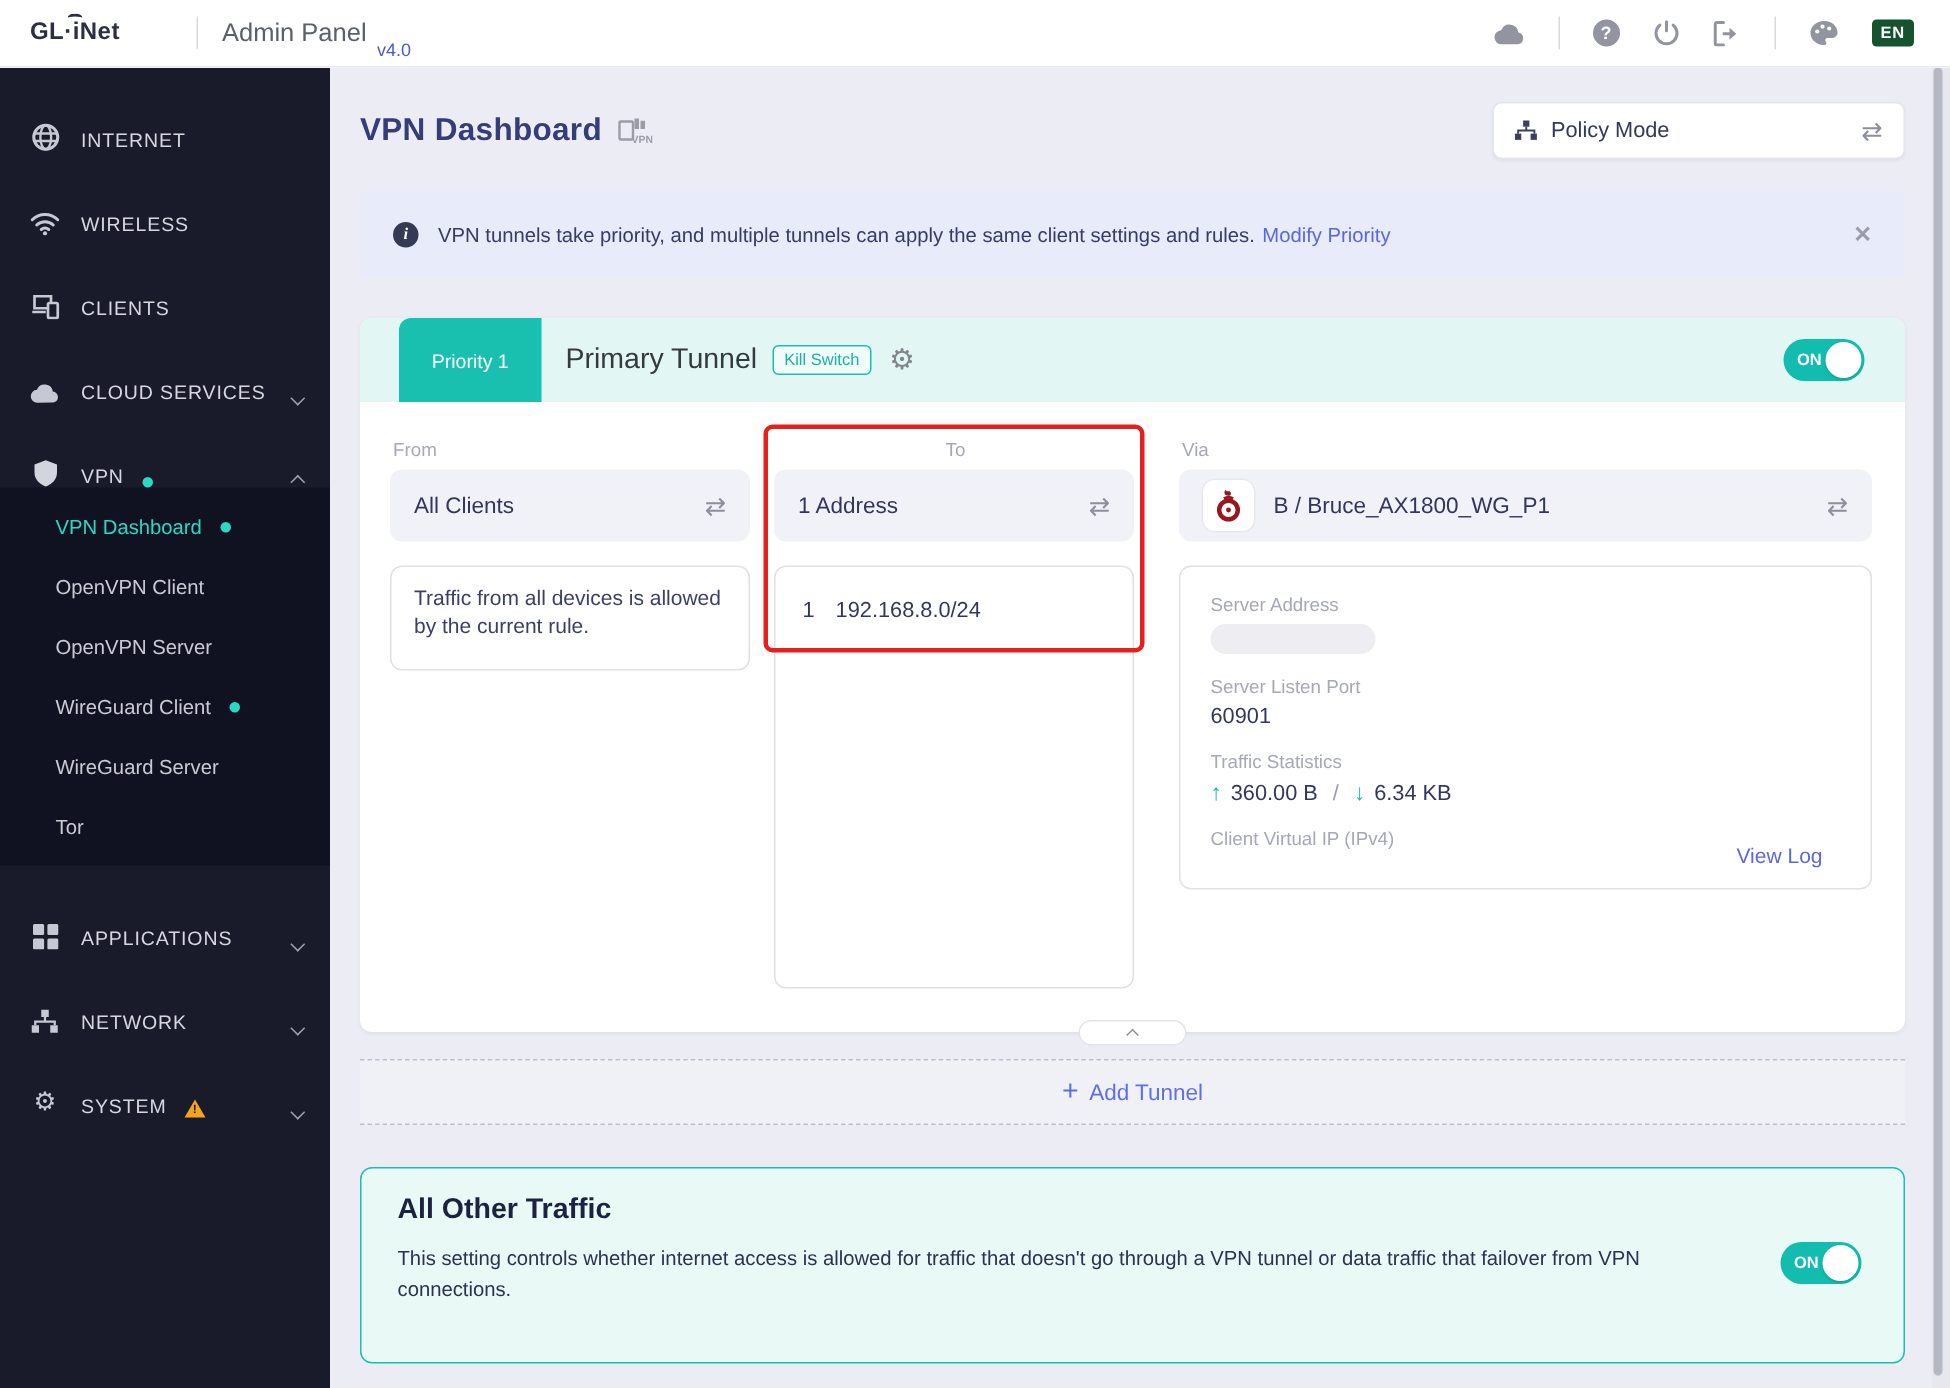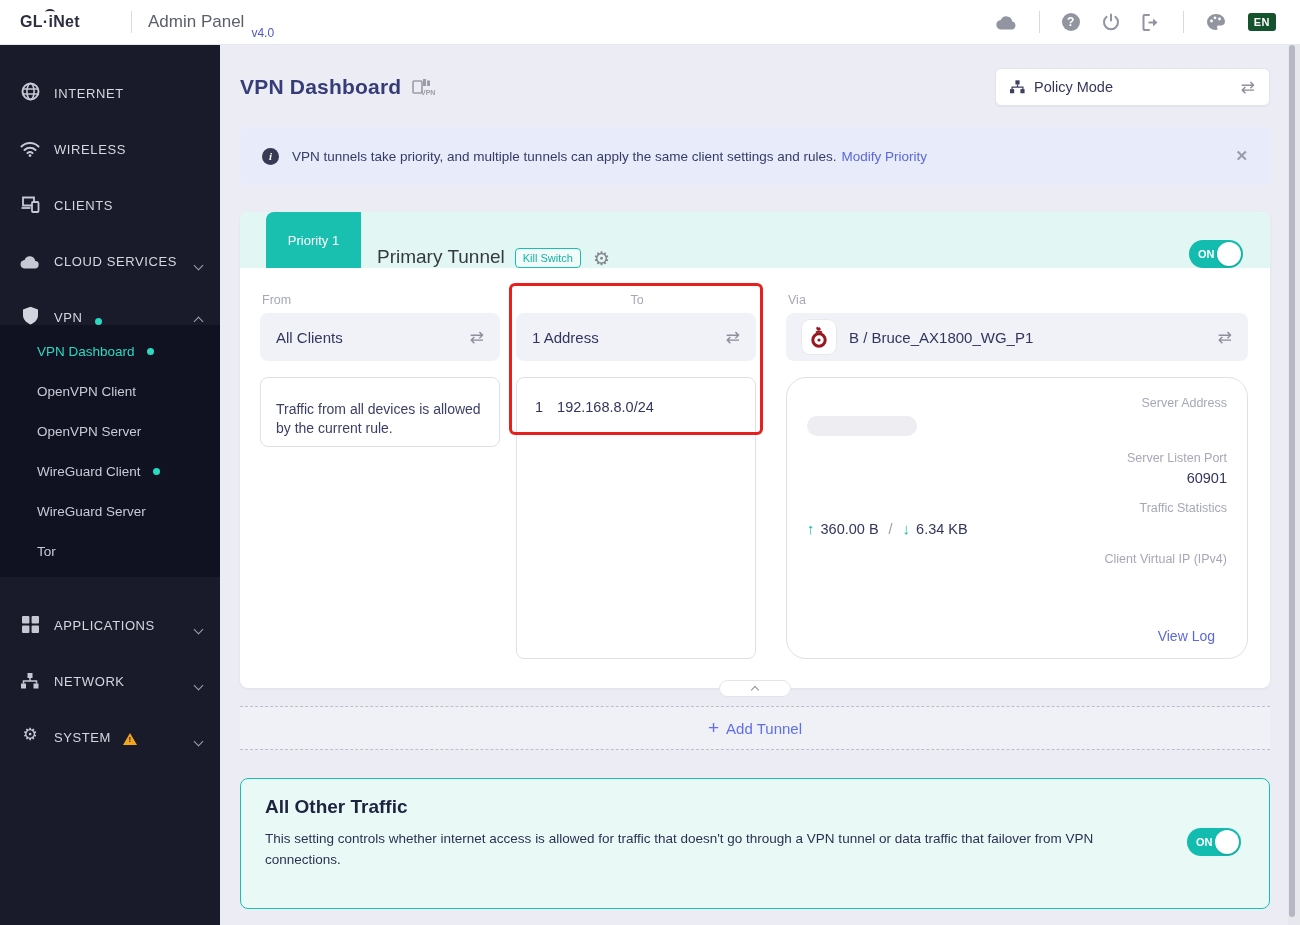--- a/index.html
+++ b/index.html
@@ -46,45 +46,45 @@
   .swap { margin-left:auto; color:#8d8f9c; font-size:17px; line-height:1; }
 
   .banner { margin-top:20px; height:58px; background:#e8ebf9; border-radius:6px; display:flex; align-items:center; padding:0 22px; }
   .info-circle { min-width:17px; height:17px; border-radius:50%; background:#363a54; color:#fff; font-size:11px; font-weight:bold; font-family:"Liberation Serif", serif; font-style:italic; display:flex; align-items:center; justify-content:center; }
   .banner-text { font-size:13.5px; color:#363b66; margin-left:13px; }
   .banner-link { font-size:13.5px; color:#5b68dd; margin-left:5px; cursor:pointer; }
   .banner-close { margin-left:auto; color:#9a9ca8; font-size:15px; font-weight:bold; cursor:pointer; }
 
   
   .tunnel-card { position:relative; margin-top:27px; height:476px; background:#ffffff; border-radius:8px; box-shadow:0 1px 3px rgba(40,40,70,.07); }
-  .tunnel-header { height:56px; background:#e2f7f4; border-radius:8px 8px 0 0; display:flex; align-items:flex-end;padding-left:26px; }
+  .tunnel-header { height:56px; background:#e2f7f4; border-radius:8px 8px 0 0; display:flex; align-items:center;padding-left:26px; }
   .priority-badge { width:95px; height:56px; background:#19c0b0; border-radius:8px 0 0 0; color:#fff; font-size:13px; display:flex; align-items:center; justify-content:center; }
   .tunnel-title { font-size:19px; color:#363a40; margin-left:16px; }
   .ks-badge { margin-left:10px; border:1px solid #19c0b0; color:#17b3a5; font-size:11px; padding:3px 7px; border-radius:4px; background:rgba(255,255,255,.5); }
   .gear { margin-left:12px; color:#84868f; font-size:19px; cursor:pointer; line-height:1; }
   .toggle { width:54px; height:28px; background:#12bcae; border-radius:14px; position:relative; cursor:pointer; }
   .toggle .t-label { position:absolute; left:9px; top:8px; font-size:11px; font-weight:bold; color:#fff; }
   .toggle .knob { position:absolute; right:2px; top:2px; width:24px; height:24px; border-radius:50%; background:#fff; box-shadow:0 1px 2px rgba(0,0,0,.15); }
   .tunnel-header .toggle { margin-left:auto; margin-right:27px; }
 
   .col { position:absolute; top:81px; }
   .col-from { left:20px; width:240px; }
   .col-to { left:276px; width:240px; }
   .col-via { left:546px; width:462px; }
   .col-label { font-size:12.5px; color:#a6a8b8; line-height:15px; padding-left:2px; }
   .selector { margin-top:5px; height:48px; background:#f1f2f8; border-radius:8px; display:flex; align-items:center; padding:0 16px; cursor:pointer; }
   .selector .sel-value { font-size:15px; color:#32365e; }
-  .from-desc { margin-top:16px; height:70px; border:1px solid #dfe0e8; border-radius:8px; background:#fff; padding:22px 15px; font-size:14px; line-height:1.35; color:#3b3f68; }
+  .from-desc { margin-top:16px; height:70px; border:1px solid #dfe0e8; border-radius:8px; background:#fff; padding:11px 15px; font-size:14px; line-height:1.35; color:#3b3f68; }
   .to-listbox { margin-top:16px; height:282px; border:1px solid #dfe0e8; border-radius:8px; background:#fff; }
   .to-item { height:58px; display:flex; align-items:center; padding:0 18px; font-size:14.5px; color:#32365e; }
   .to-item .idx { margin-right:14px; }
   .red-annotation { position:absolute; left:-7px; top:-10px; width:254px; height:152px; border:3px solid #e5201d; border-radius:6px; pointer-events:none; z-index:5; }
 
   .wg-logo { width:34px; height:34px; background:#fff; border-radius:8px; display:flex; align-items:center; justify-content:center; margin-right:13px; box-shadow:0 0 0 1px rgba(0,0,0,.04); }
-  .via-panel { margin-top:16px; height:282px; border:1px solid #dfe0e8; border-radius:20px; background:#fff; padding:18px 20px; position:relative;text-align:right; }
+  .via-panel { margin-top:16px; height:216px; border:1px solid #dfe0e8; border-radius:8px; background:#fff; padding:18px 20px; position:relative; }
   .vp-label { font-size:12.5px; color:#a6a8b8; }
   .vp-value { font-size:14.5px; color:#32365e; margin-top:5px; }
   .vp-group { margin-bottom:15px; }
   .redacted { width:110px; height:20px; background:#ededf2; border-radius:10px; margin-top:6px; }
   .traffic-row { display:flex; align-items:center; gap:6px; margin-top:5px; font-size:14.5px; color:#32365e; }
   .arrow-up, .arrow-down { color:#12bcae; font-weight:bold; font-size:15px; }
   .traffic-sep { color:#9a9ca8; margin:0 4px; }
   .view-log { position:absolute; right:32px; bottom:14px; font-size:14px; color:#5b68dd; cursor:pointer; }
 
   .collapse-pill { position:absolute; left:50%; transform:translateX(-50%); bottom:-9px; width:72px; height:17px; background:#fff; border:1px solid #e3e4ea; border-radius:9px; display:flex; align-items:center; justify-content:center; cursor:pointer; z-index:6; }

